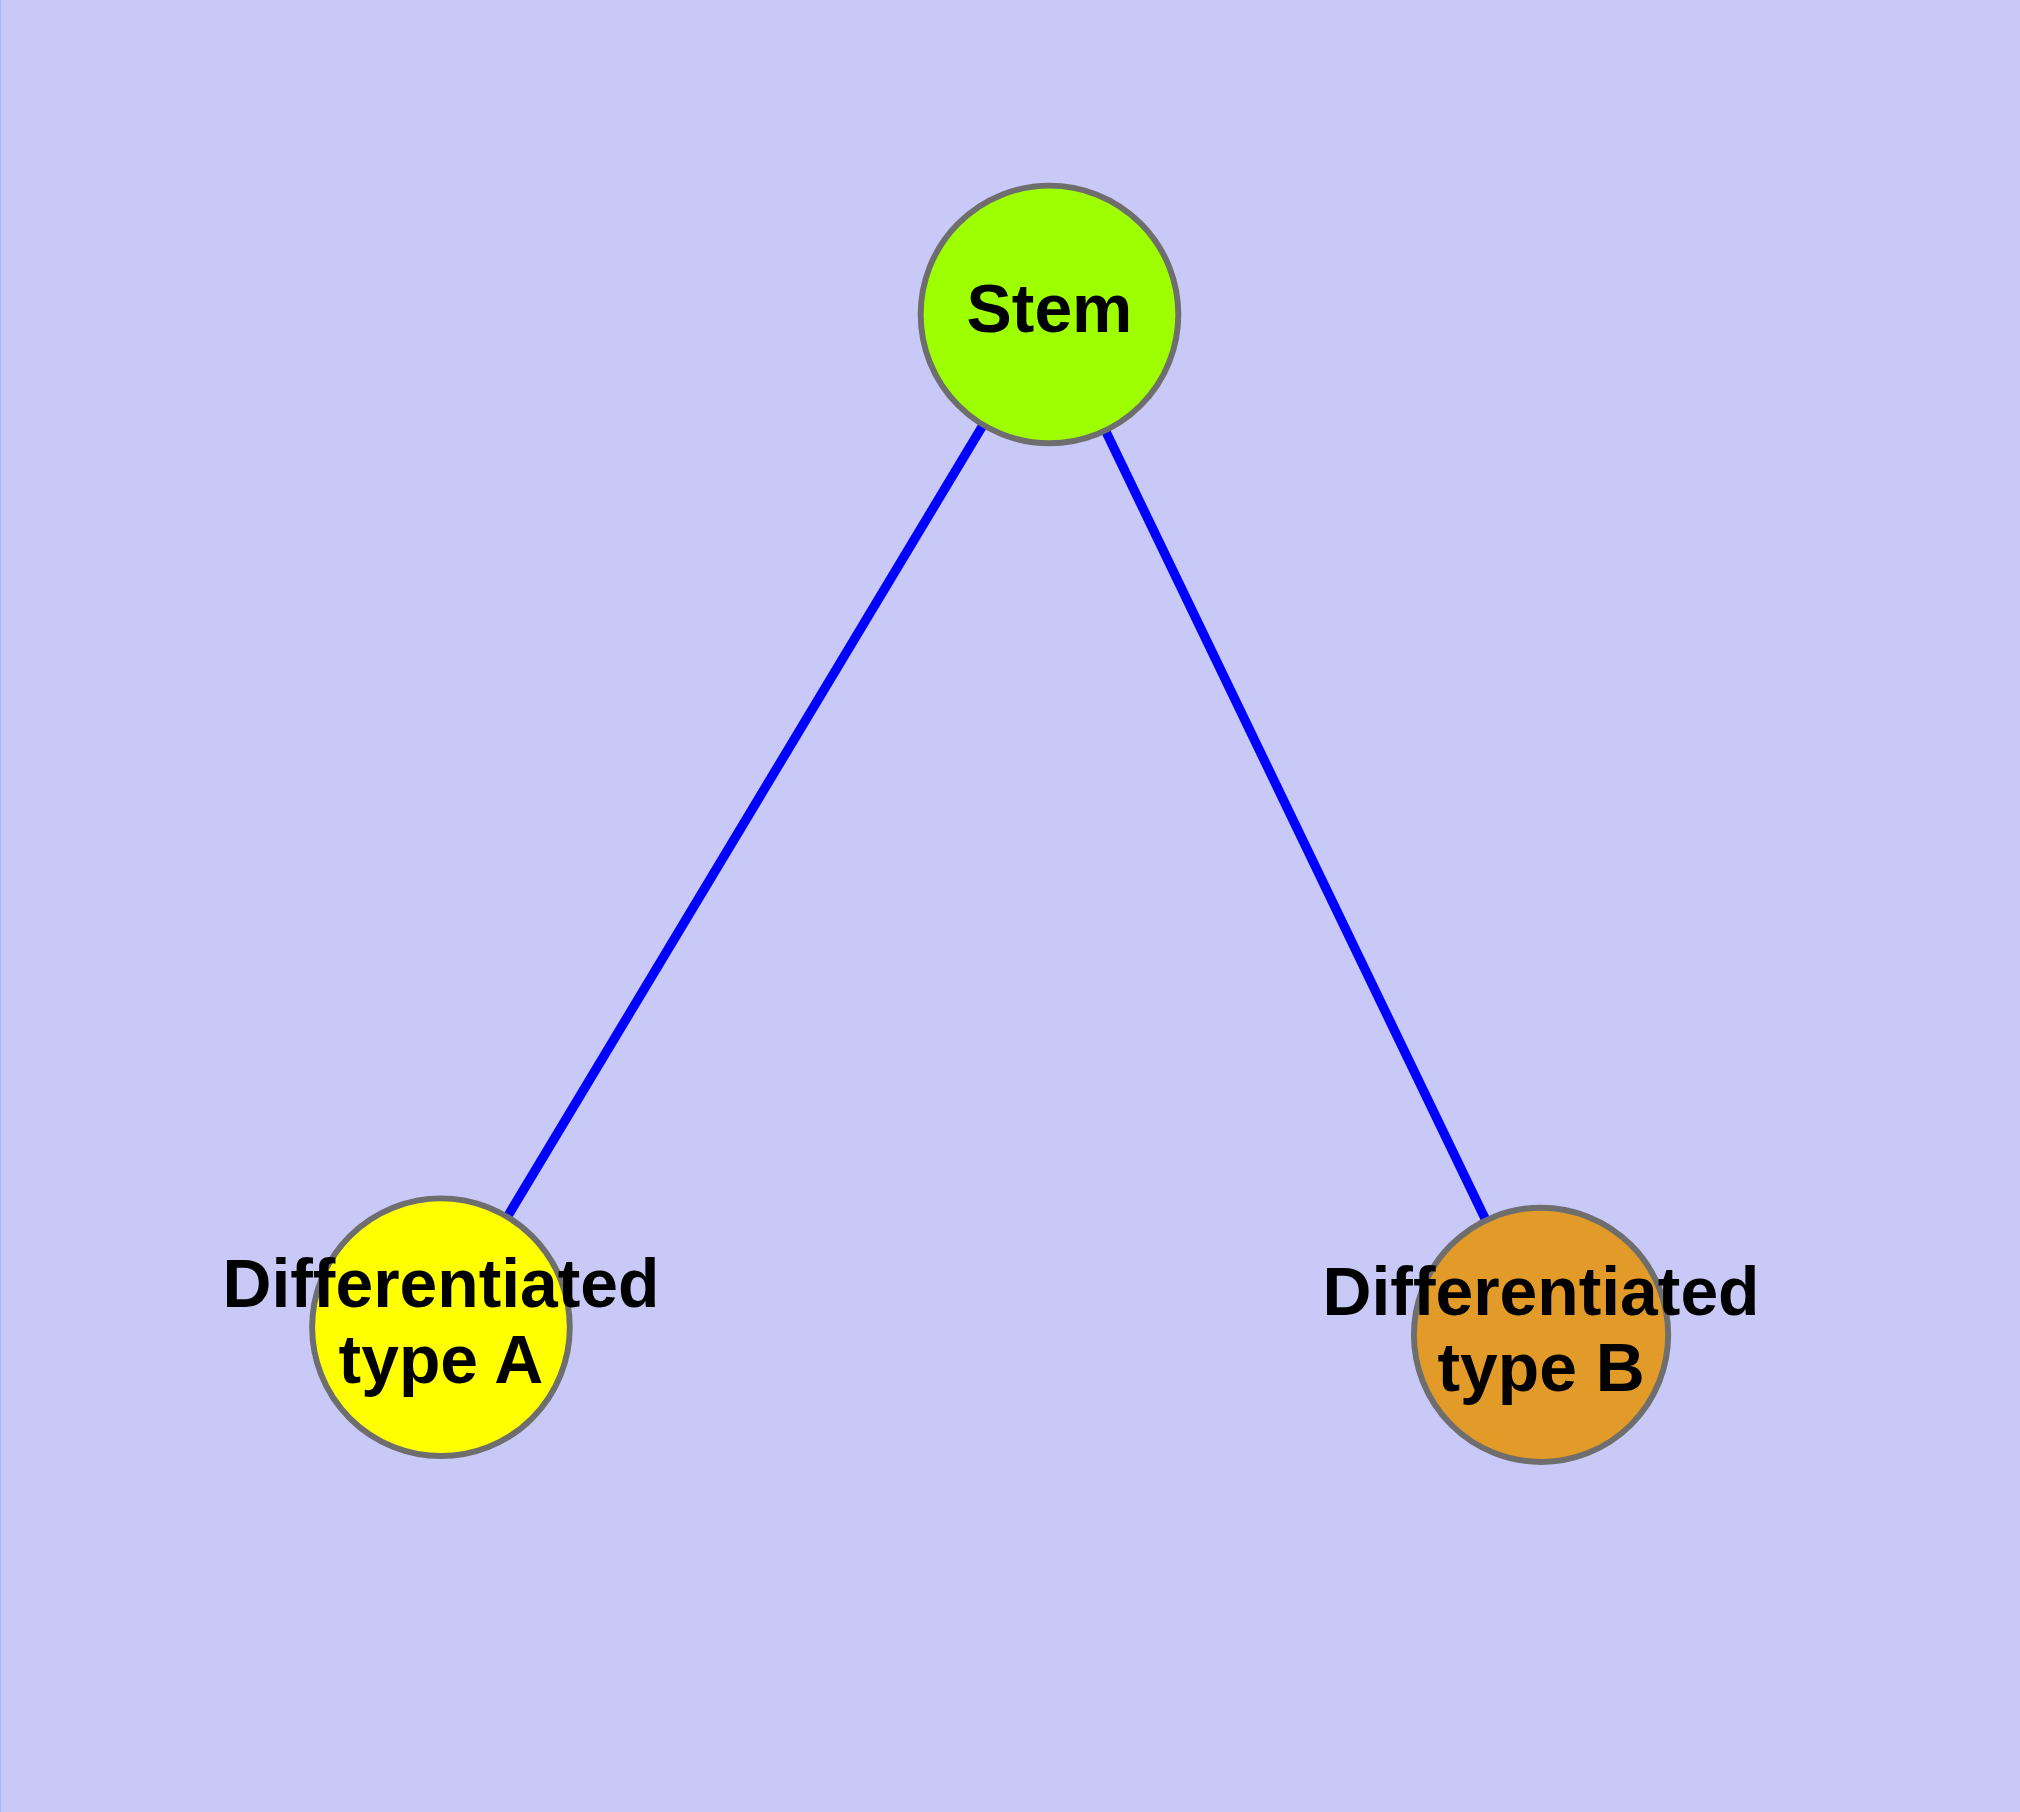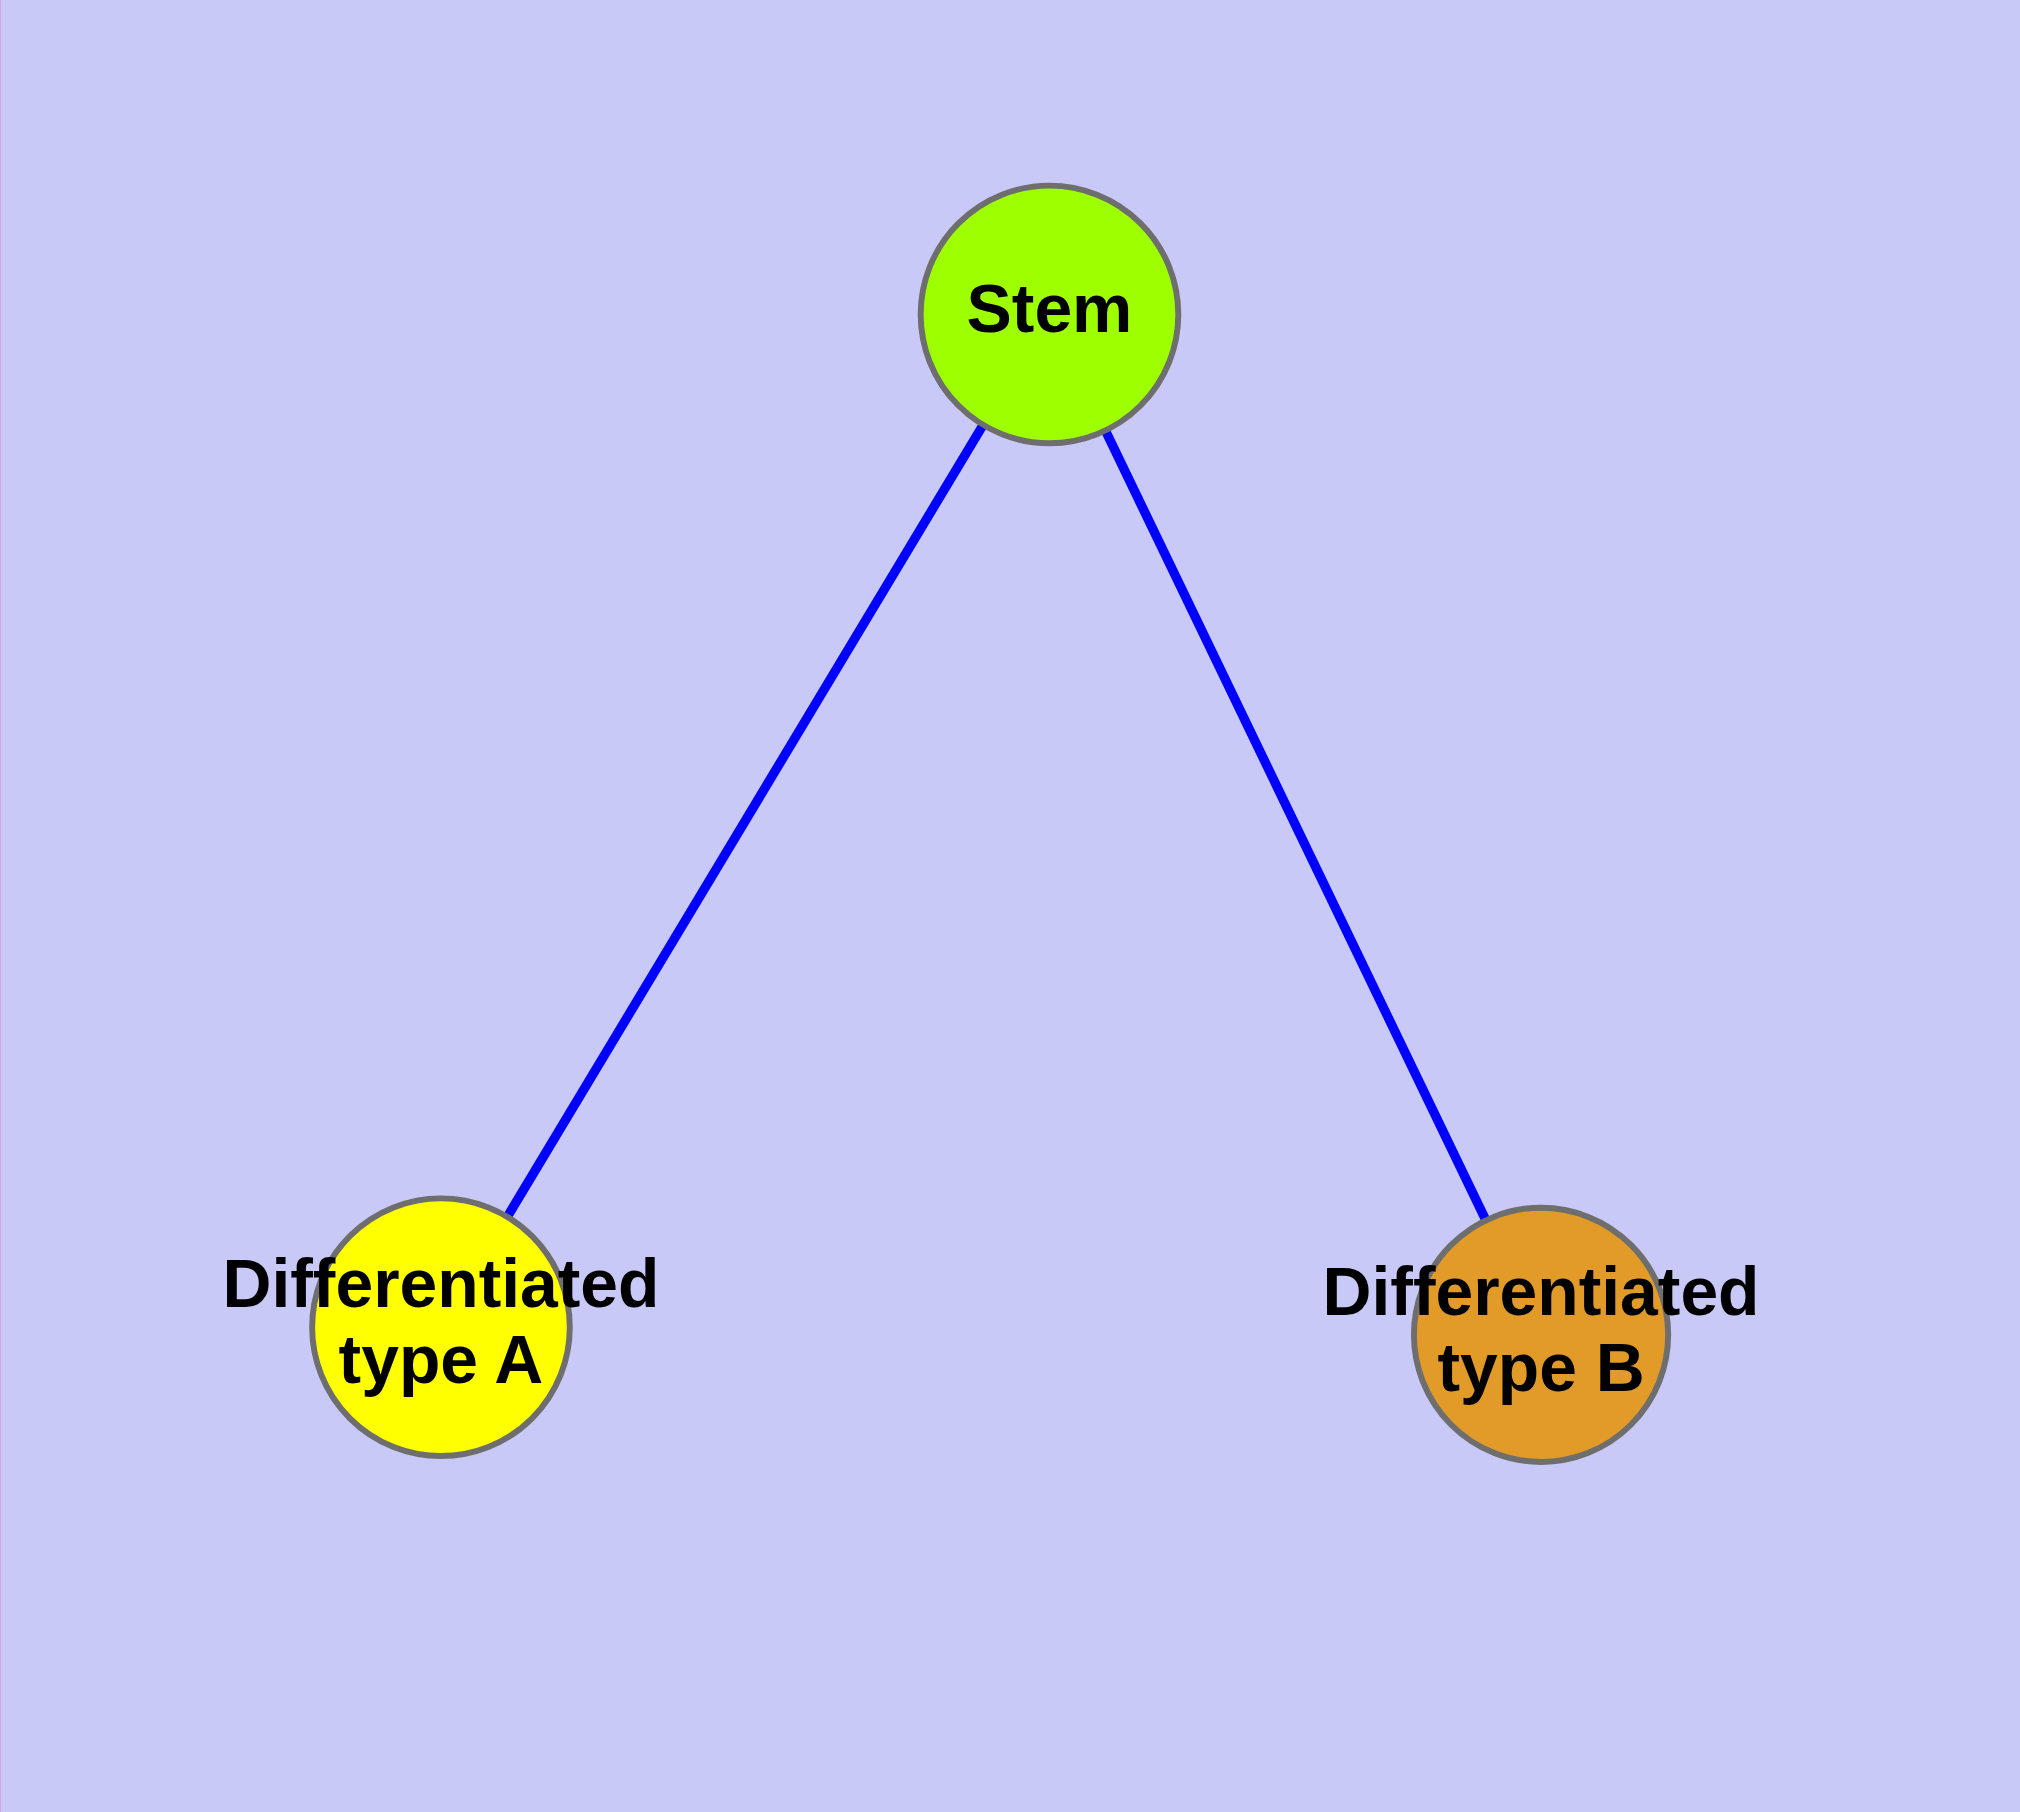--- a/index.html
+++ b/index.html
@@ -40,21 +40,21 @@
     fill: #000000;
     text-anchor: middle;
     dominant-baseline: middle;
     paint-order: normal;
     white-space: pre;
   }
 </style>
 </head>
 <body>
 
-<div id="canvas" style="width: 2021px; height: 1812px; background: #ec4899;">
+<div id="canvas" style="width: 2021px; height: 1812px; background: #0ea5e9;">
   <svg id="graph-svg" viewBox="0 0 2384 2138" style="width: 2021px; height: 1812px;">
 
     <rect id="bg-rect" x="0" y="0" width="2384" height="2138" fill="#c9c9f7"></rect>
 
     <g id="edges-layer">
         <line class="graph-edge" x1="1159.7164908821574" y1="501.2907986014233" x2="598.2835091178426" y2="1435.7092013985766" stroke="#0000ff" stroke-width="11"></line>
         <line class="graph-edge" x1="1303.9673303589097" y1="507.93907888297804" x2="1752.9006608300233" y2="1439.8627511023244" stroke="#0000ff" stroke-width="11"></line>
       </g>
 
     <g id="nodes-layer">

